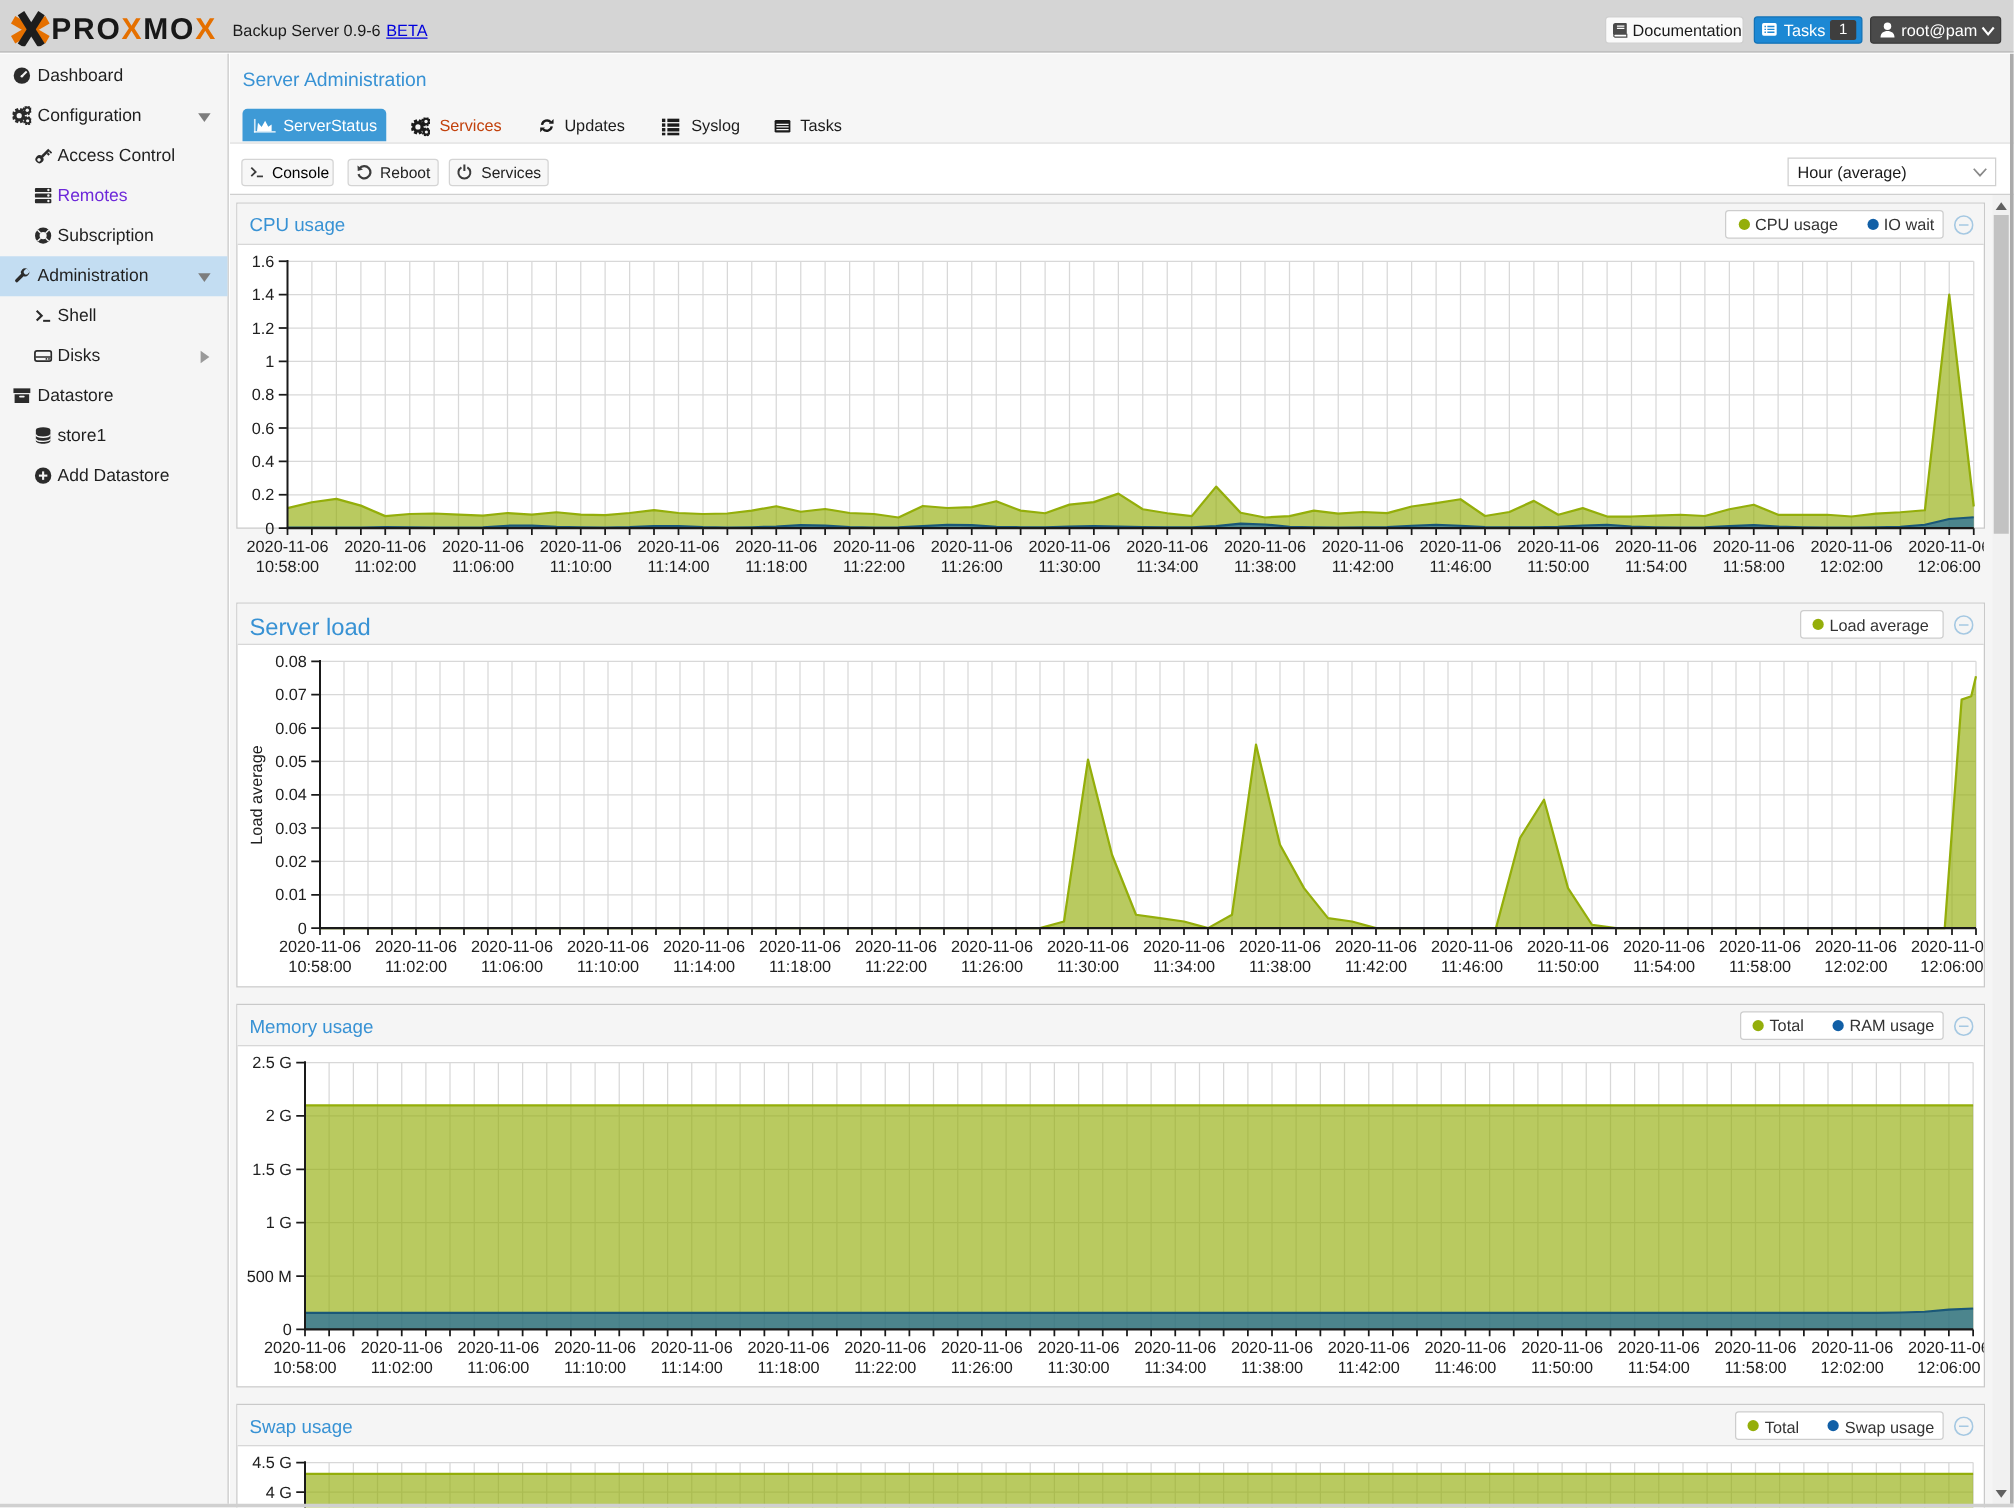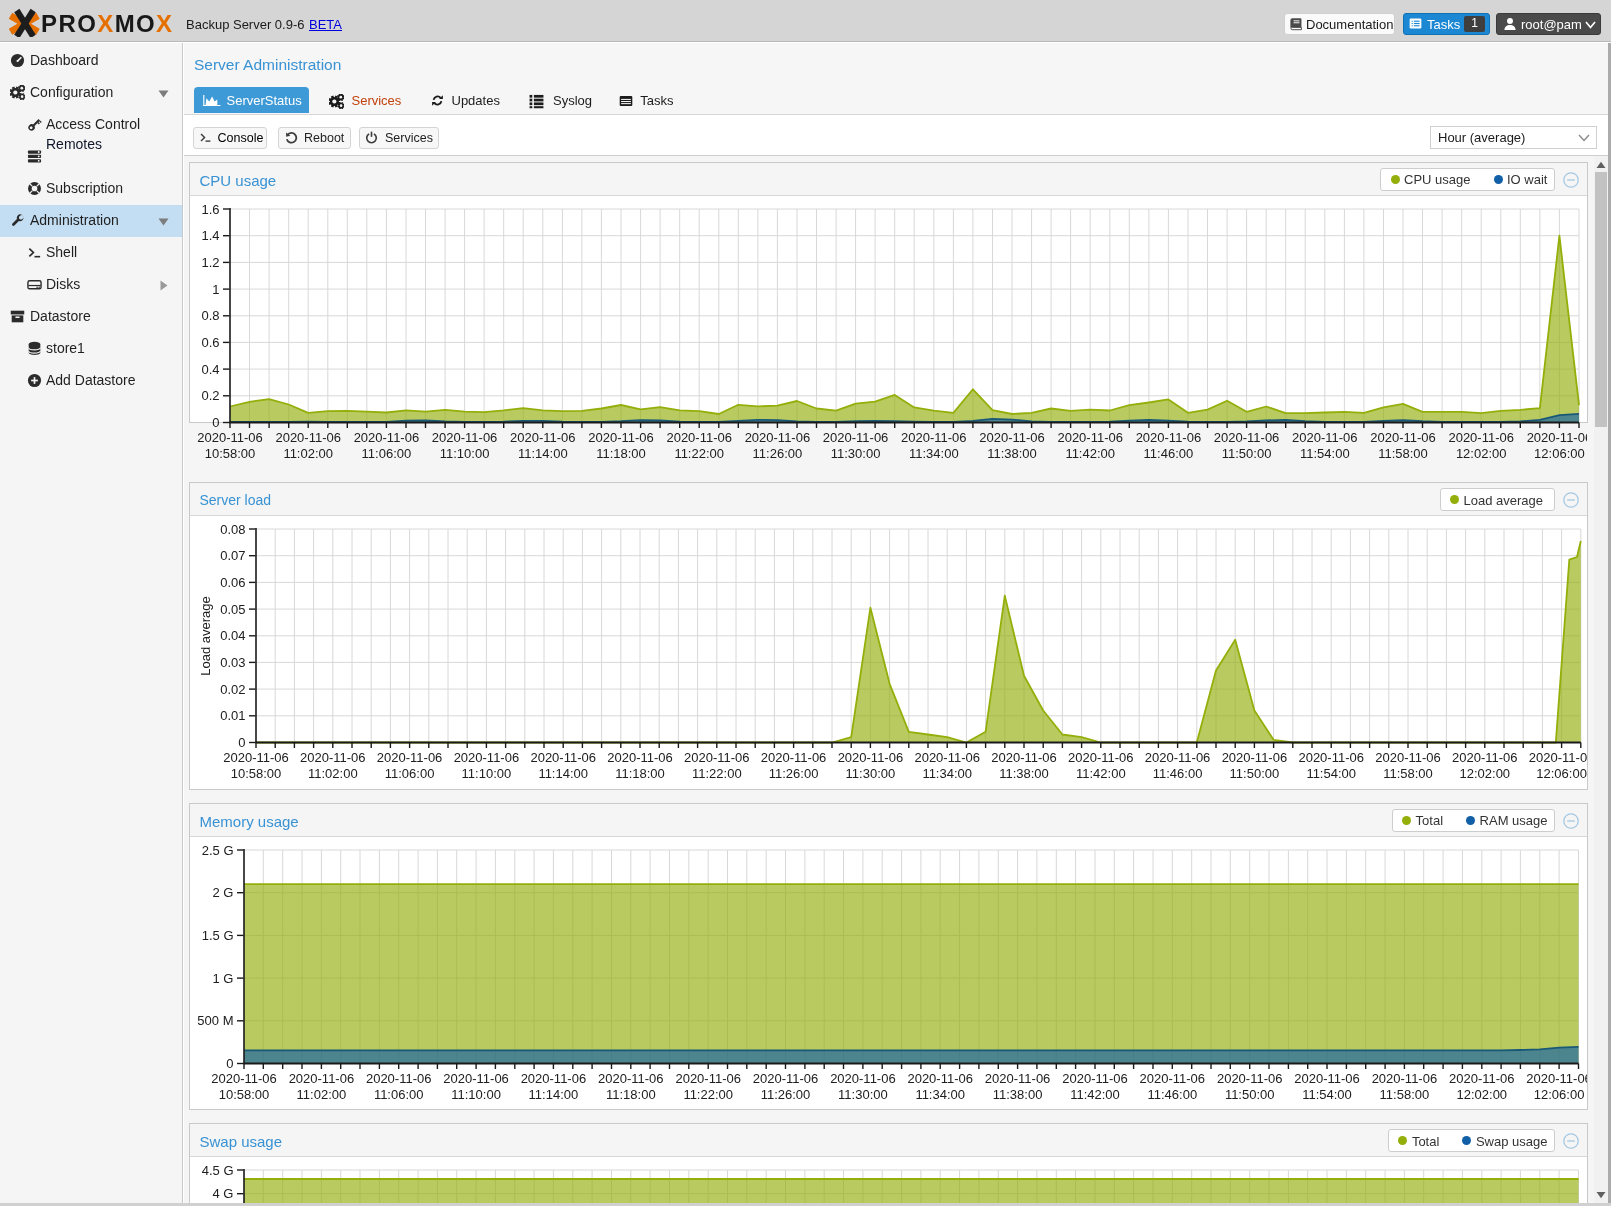--- a/index.html
+++ b/index.html
@@ -107,21 +107,21 @@
   </svg>
 <div class="abs" style="left:46px;top:116px;font-size:14px;color:#1f1f1f;">Access Control</div>
 <svg style="position:absolute;left:27px;top:149px;" width="15" height="15" viewBox="0 0 16 16">
     <rect x="1" y="1.5" width="14" height="3.5" rx="0.8" fill="#2b2b2b"></rect>
     <rect x="1" y="6.2" width="14" height="3.5" rx="0.8" fill="#2b2b2b"></rect>
     <rect x="1" y="10.9" width="14" height="3.5" rx="0.8" fill="#2b2b2b"></rect>
     <circle cx="12.5" cy="3.2" r="1" fill="#f5f5f5"></circle>
     <circle cx="12.5" cy="7.9" r="1" fill="#f5f5f5"></circle>
     <circle cx="12.5" cy="12.6" r="1" fill="#f5f5f5"></circle>
   </svg>
-<div class="abs" style="left:46px;top:136px;font-size:14px;color:#0f172a;">Remotes</div>
+<div class="abs" style="left:46px;top:148px;font-size:14px;color:#6d28d9;">Remotes</div>
 <svg style="position:absolute;left:27px;top:181px;" width="15" height="15" viewBox="0 0 16 16">
     <circle cx="8" cy="8" r="6.9" fill="#2b2b2b"></circle>
     <circle cx="8" cy="8" r="3.0" fill="#f5f5f5"></circle>
     <g stroke="#f5f5f5" stroke-width="1.2">
       <line x1="3.2" y1="3.2" x2="5.8" y2="5.8"></line>
       <line x1="12.8" y1="3.2" x2="10.2" y2="5.8"></line>
       <line x1="3.2" y1="12.8" x2="5.8" y2="10.2"></line>
       <line x1="12.8" y1="12.8" x2="10.2" y2="10.2"></line>
     </g>
   </svg>
@@ -498,21 +498,21 @@
         <text x="1213.0" y="260.5" text-anchor="middle">11:58:00</text>
         <text x="1291.2" y="244.5" text-anchor="middle">2020-11-06</text>
         <text x="1291.2" y="260.5" text-anchor="middle">12:02:00</text>
         <text x="1369.4" y="244.5" text-anchor="middle">2020-11-06</text>
         <text x="1369.4" y="260.5" text-anchor="middle">12:06:00</text>
       </g>
     </svg>
 </div>
 <div class="abs" style="left:188.5px;top:482px;width:1399px;height:307.5px;background:#fff;border:1px solid #c9c9c9;">
 <div class="abs" style="left:0;top:0;width:1397px;height:33px;background:#f5f5f5;border-bottom:1px solid #d7d7d7;"></div>
-<div class="abs" style="left:10px;top:9px;font-size:14px;color:#3892d4;">Server load</div>
+<div class="abs" style="left:10px;top:9px;font-size:19px;color:#3892d4;">Server load</div>
 <div class="abs" style="left:1250.0px;top:5px;height:23px;width:115.5px;background:#fff;border:1px solid #cdcdcd;border-radius:3px;"></div>
 <div class="abs" style="left:1260.5px;top:12px;width:9px;height:9px;border-radius:50%;background:#94ae0a;"></div>
 <div class="abs" style="left:1274.0px;top:9.5px;font-size:13px;color:#333;">Load average</div>
 <svg class="abs" style="left:1373.2px;top:9px;" width="16" height="16" viewBox="0 0 16 16">
       <circle cx="8" cy="8" r="7.2" fill="none" stroke="#a5c8e2" stroke-width="1.3"></circle>
       <line x1="4.2" y1="8" x2="11.8" y2="8" stroke="#a5c8e2" stroke-width="1.3"></line>
     </svg>
 <svg width="1397" height="272" viewBox="0 0 1397 272" style="position:absolute;left:0;top:34px;">
       <g stroke="#d8d8d8" stroke-width="1">
         <line x1="85.2" y1="12.0" x2="85.2" y2="225.5"></line>

